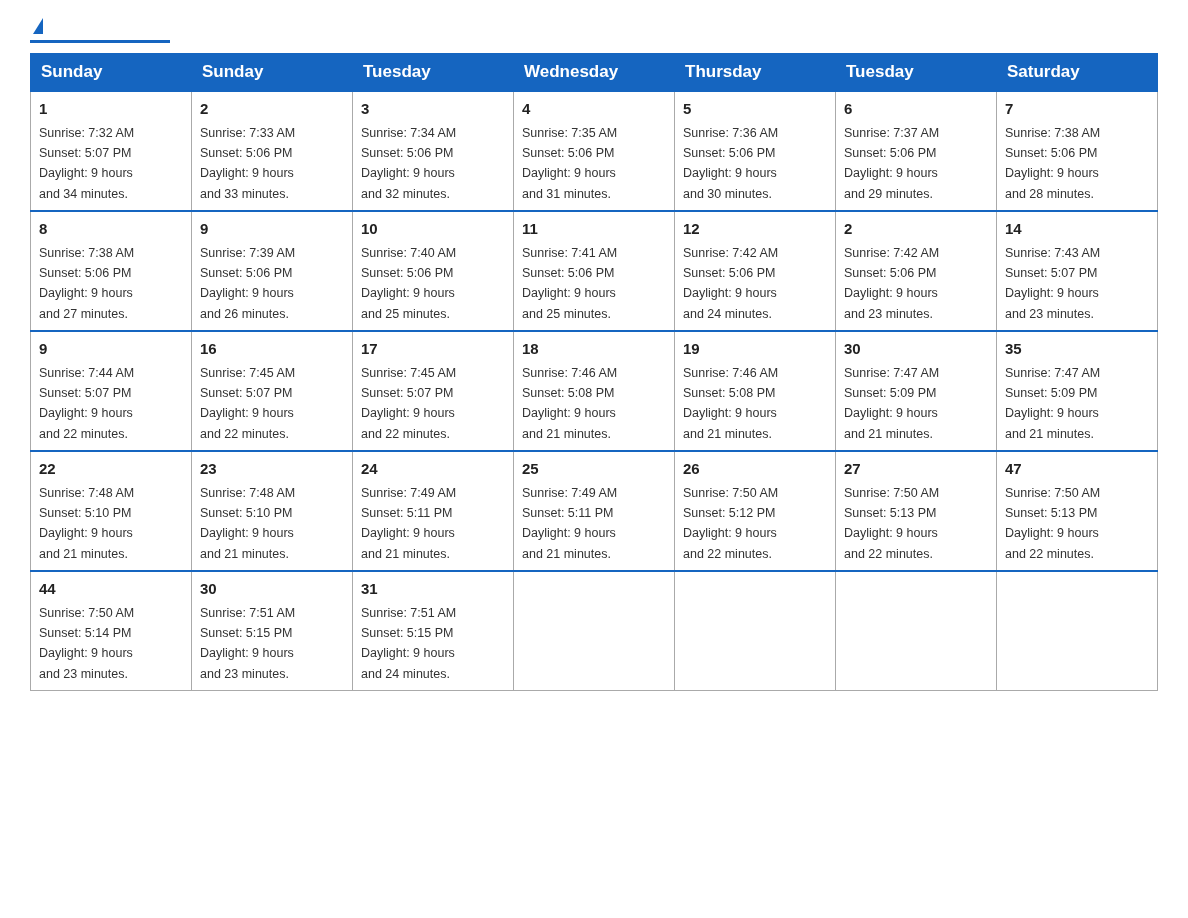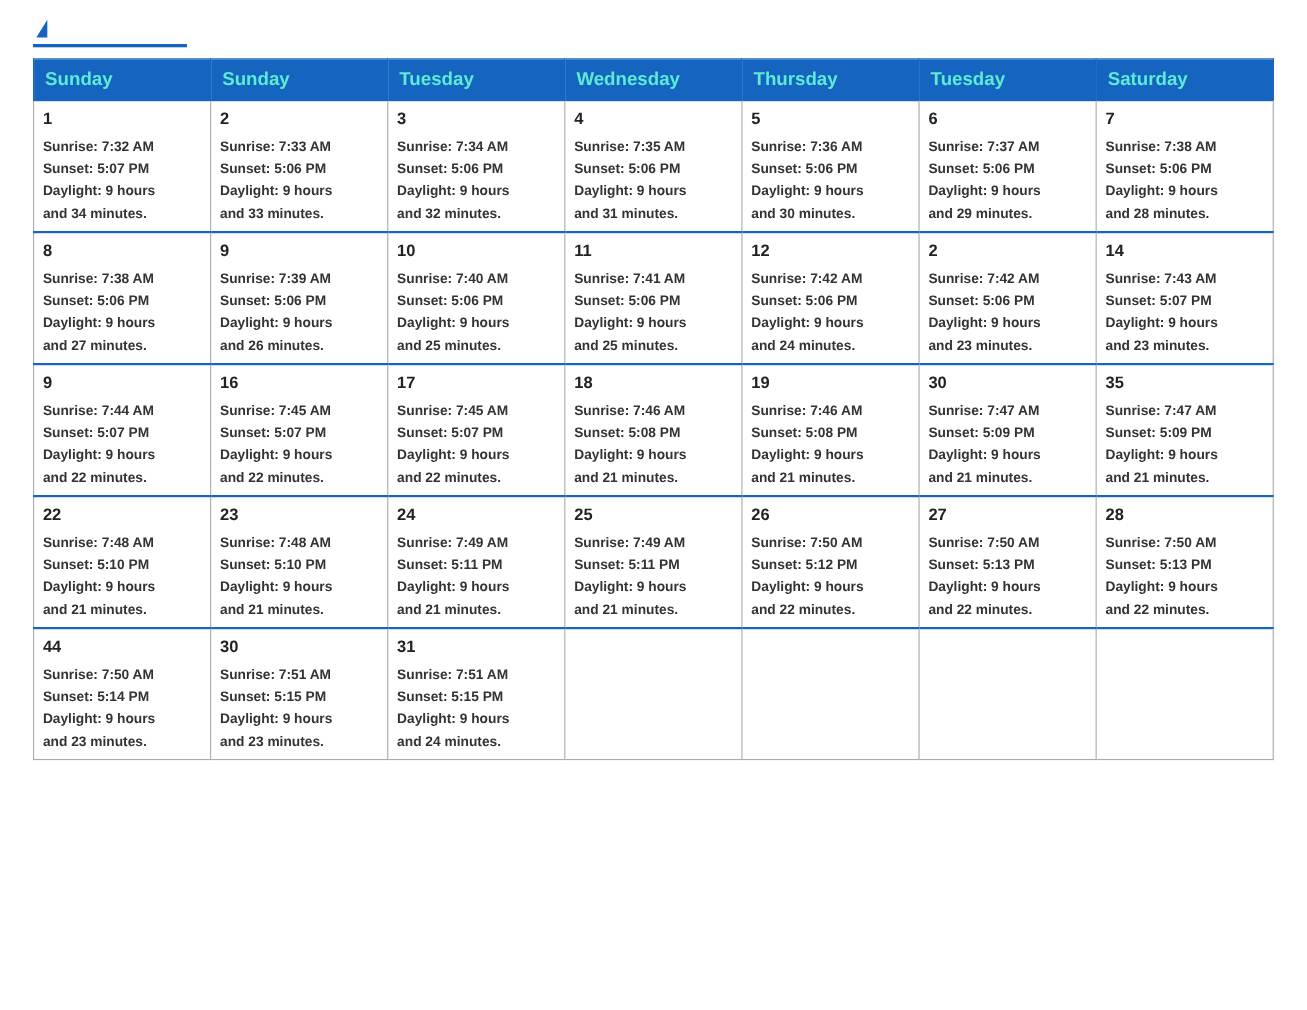--- a/index.html
+++ b/index.html
@@ -67,21 +67,21 @@
       color: #555;
       margin-top: 4px;
     }
     .calendar-table {
       width: 100%;
       border-collapse: collapse;
       margin-top: 10px;
     }
     .calendar-table th {
       background: #1565c0;
-      color: #5eead4;
+      color: #ffffff;
       font-size: 17px;
       font-weight: 600;
       padding: 8px 10px;
       text-align: left;
       border: 1px solid #1565c0;
     }
     .calendar-table td {
       border: 1px solid #aaa;
       vertical-align: top;
       padding: 6px 8px;
@@ -99,21 +99,20 @@
       font-size: 15px;
       font-weight: bold;
       display: block;
       margin-bottom: 2px;
       color: #222;
     }
     .day-info {
       font-size: 12.5px;
       color: #333;
       line-height: 1.55;
-      font-weight: bold;
     }
     .row-border td {
       border-top: 2px solid #1565c0;
     }
   </style>
 </head>
 <body>
 
 <div class="header-row">
   <div class="logo">
@@ -254,21 +253,21 @@
       </td>
         <td>
         <span class="day-number">26</span>
         <span class="day-info">Sunrise: 7:50 AM<br>Sunset: 5:12 PM<br>Daylight: 9 hours<br>and 22 minutes.</span>
       </td>
         <td>
         <span class="day-number">27</span>
         <span class="day-info">Sunrise: 7:50 AM<br>Sunset: 5:13 PM<br>Daylight: 9 hours<br>and 22 minutes.</span>
       </td>
         <td>
-        <span class="day-number">28</span>
+        <span class="day-number">47</span>
         <span class="day-info">Sunrise: 7:50 AM<br>Sunset: 5:13 PM<br>Daylight: 9 hours<br>and 22 minutes.</span>
       </td>
       </tr>
       <tr class="row-border">
         <td>
         <span class="day-number">44</span>
         <span class="day-info">Sunrise: 7:50 AM<br>Sunset: 5:14 PM<br>Daylight: 9 hours<br>and 23 minutes.</span>
       </td>
         <td>
         <span class="day-number">30</span>

